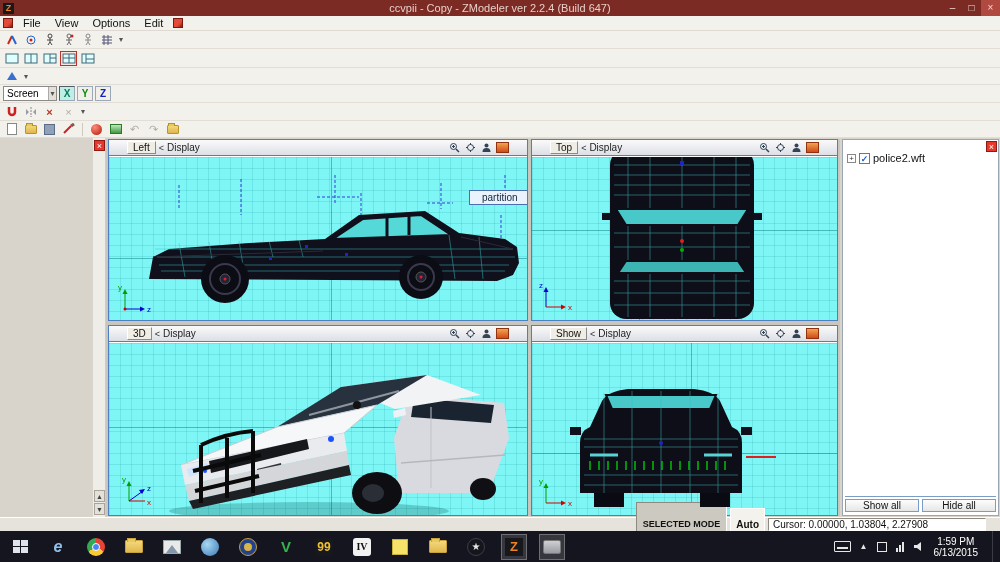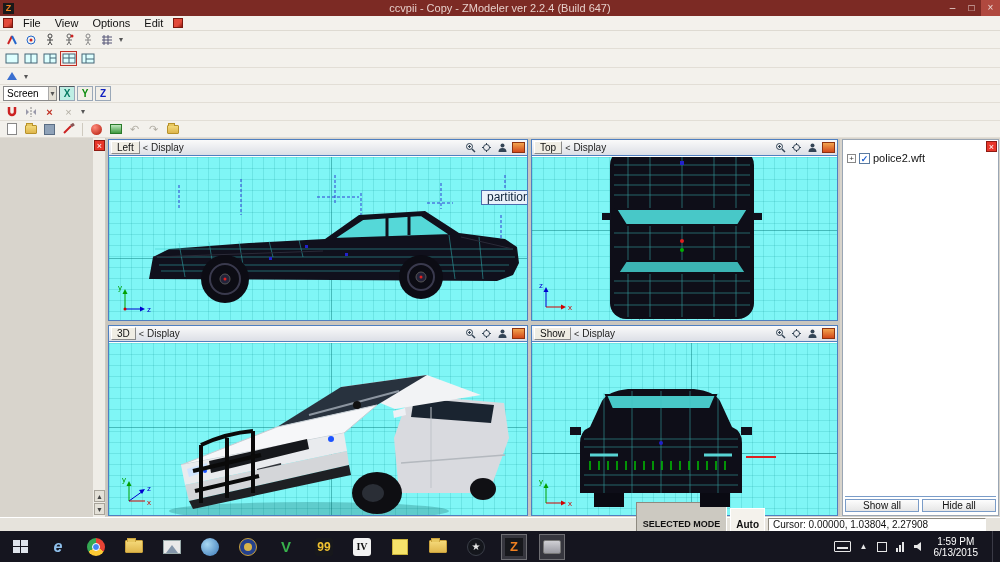--- a/index.html
+++ b/index.html
@@ -52,39 +52,39 @@
   .scrollbtn{position:absolute;left:1px;width:11px;height:12px;background:#e4e1d8;border:1px solid #a8a49a;font-size:7px;line-height:11px;text-align:center;color:#444}
   .scroll-up{top:352px}.scroll-down{top:365px}
 
   
   .vp-grid{position:absolute;left:106px;top:1px;width:734px;height:377px;background:#c9c6be}
   .viewport{position:absolute;border:1px solid #4f7fc0;background:#fff}
   .vp-left{left:2px;top:0;width:420px;height:182px}
   .vp-top{left:425px;top:0;width:307px;height:182px}
   .vp-3d{left:2px;top:186px;width:420px;height:191px}
   .vp-front{left:425px;top:186px;width:307px;height:191px}
-  .vp-header{height:16px;background:linear-gradient(#fafafa,#dcdfe6);border-bottom:1px solid #4f7fc0;display:flex;align-items:center;padding:0 2px;gap:3px}
+  .vp-header{height:16px;background:linear-gradient(#fafafa,#dcdfe6);border-bottom:1px solid #4f7fc0;display:flex;align-items:center;padding:0 18px;gap:3px}
   .vp-name{height:13px;padding:0 5px;background:#f0ede4;border:1px solid;border-color:#fff #8a8a8a #8a8a8a #fff;font-size:10px;line-height:11px;color:#111}
   .vp-back{font-size:9px;color:#333}
   .vp-display{font-size:10px;color:#222}
   .vp-spacer{flex:1}
   .vp-ico{width:13px;height:12px;display:flex;align-items:center;justify-content:center}
   .vp-max{width:13px;height:11px;background:linear-gradient(#f2a44e,#d2491a);border:1px solid #8e3210}
   .vp-canvas{position:absolute;left:0;top:17px;right:0;bottom:0;overflow:hidden;
     background-color:#7ff6f6;
     background-image:repeating-linear-gradient(to right,rgba(0,140,140,.16) 0 1px,transparent 1px 11px),
                      repeating-linear-gradient(to bottom,rgba(0,140,140,.16) 0 1px,transparent 1px 11px)}
   .vp-canvas::before{content:"";position:absolute;top:0;bottom:0;width:1px;background:rgba(0,115,115,.45);left:var(--vx)}
   .vp-canvas::after{content:"";position:absolute;left:0;right:0;height:1px;background:rgba(0,115,115,.45);top:var(--vy)}
   .cv-left{--vx:53%;--vy:62%}
   .cv-top{--vx:35%;--vy:45%}
   .cv-3d{--vx:53%;--vy:49%}
   .cv-front{--vx:52%;--vy:64%}
   .vp-canvas svg{position:absolute;left:0;top:0;z-index:1}
-  .tooltip{position:absolute;left:372px;top:33px;z-index:3;background:#eaf2fb;border:1px solid #4a6fae;color:#10243c;font-size:12px;padding:0 5px;line-height:13px}
+  .tooltip{position:absolute;left:360px;top:33px;z-index:3;background:#eaf2fb;border:1px solid #4a6fae;color:#10243c;font-size:10px;padding:0 12px;line-height:13px}
 
   
   .right-panel{position:absolute;left:842px;top:1px;width:157px;height:377px;background:#fff;border:1px solid #9aa6b4}
   .right-panel .close-x{right:1px;top:1px}
   .tree-row{position:absolute;left:4px;top:12px;display:flex;align-items:center;gap:3px;font-size:11px;color:#111}
   .expander{width:9px;height:9px;border:1px solid #888;background:#fff;font-size:8px;line-height:7px;text-align:center;color:#333}
   .checkbox{width:11px;height:11px;border:1px solid #5a7aa0;background:#fff;color:#1a5fd0;font-size:9px;font-weight:bold;line-height:10px;text-align:center}
   .panel-btns{position:absolute;left:2px;right:2px;bottom:3px;display:flex;gap:3px;border-top:1px solid #7a9cc8;padding-top:2px}
   .pbtn{flex:1;height:13px;background:linear-gradient(#fdfdfd,#e6e6e6);border:1px solid #7a9cc8;font-size:10px;line-height:11px;text-align:center;color:#111}
 

